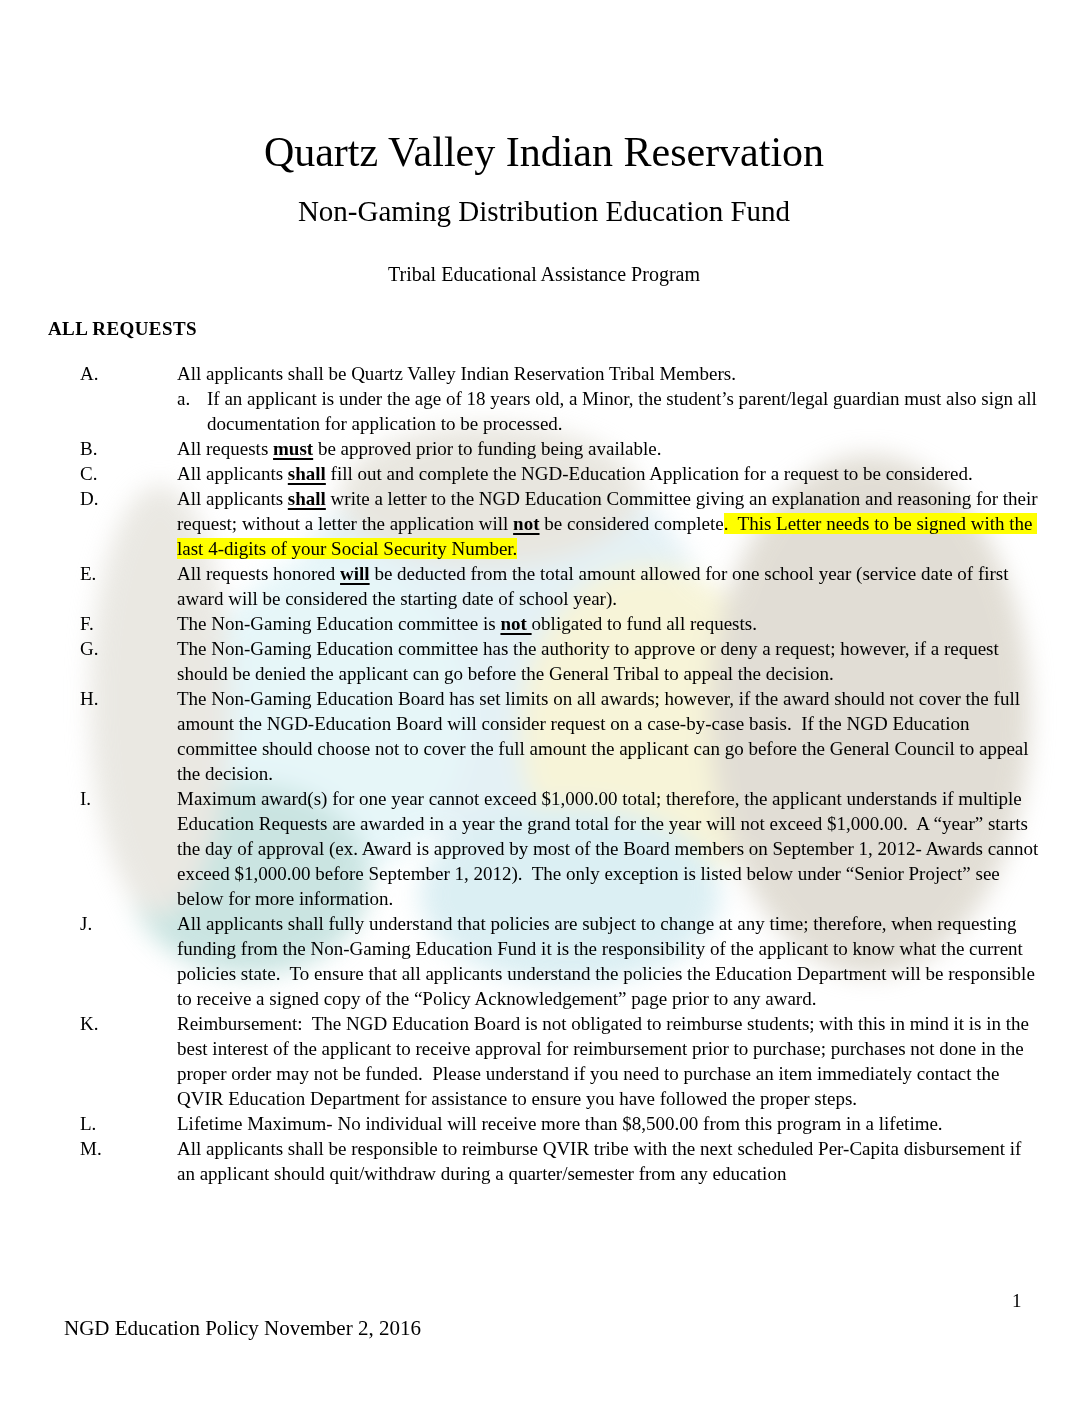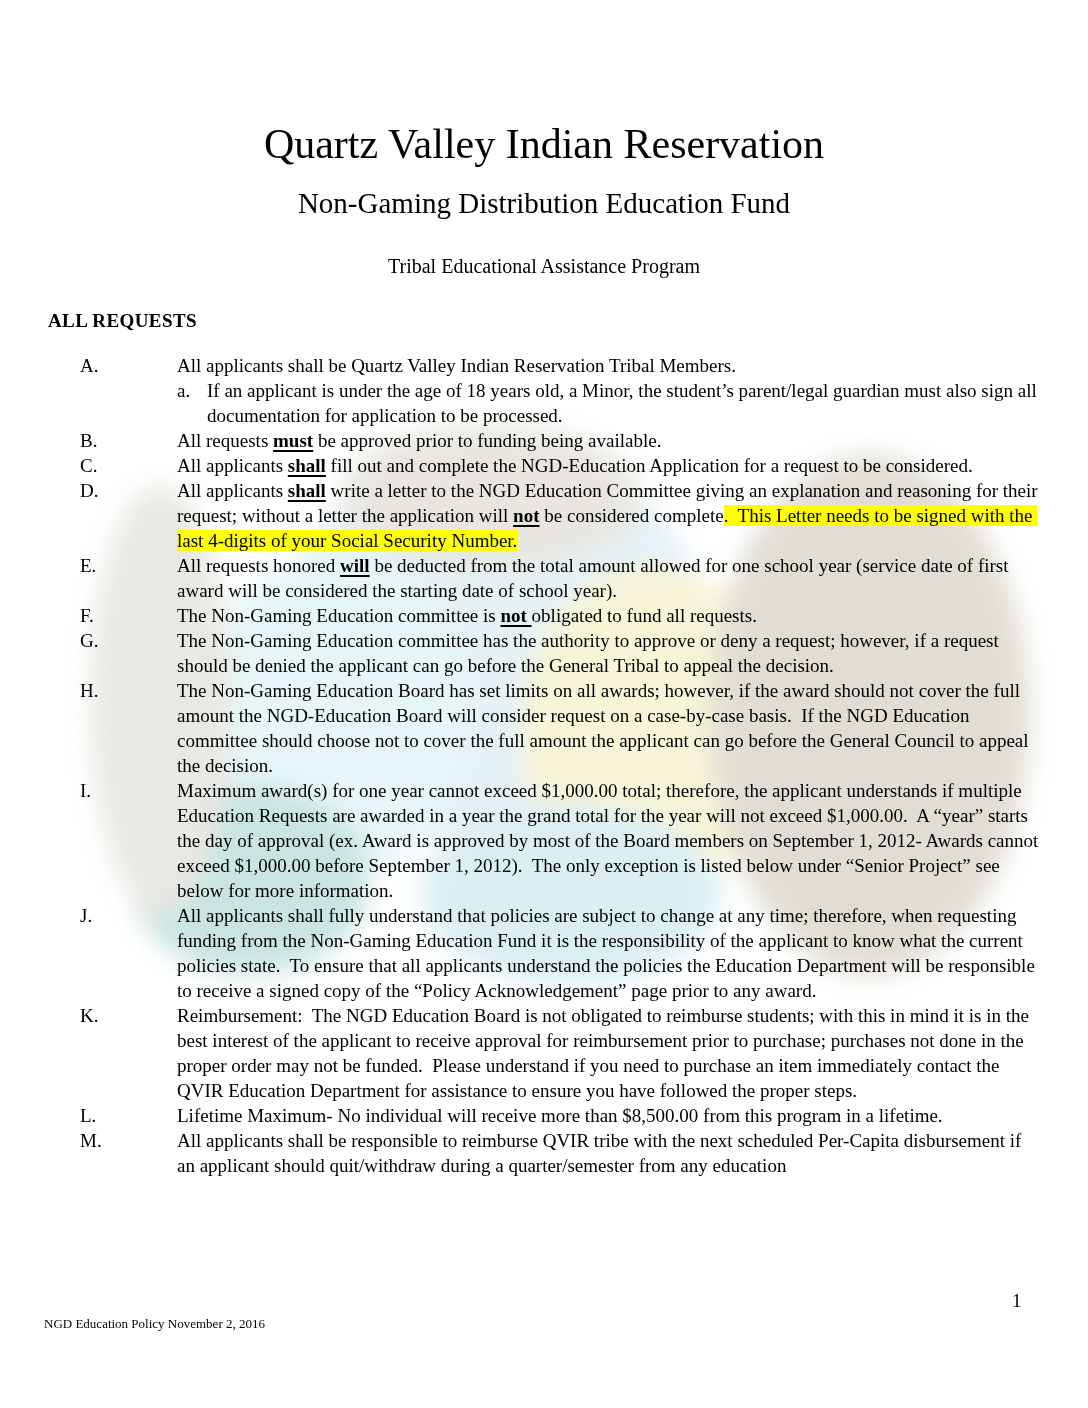--- a/index.html
+++ b/index.html
@@ -24,40 +24,40 @@
   .wm2 { left: 110px; top: 130px; width: 270px; height: 320px; background: #d2eff4; }
   .wm3 { left: 430px; top: 140px; width: 260px; height: 330px; background: #f1ecba; }
   .wm4 { left: 620px; top: 30px;  width: 320px; height: 520px; background: #cac3b3; border-radius: 12%; }
   .wm5 { left: 40px;  top: 360px; width: 240px; height: 190px; background: #9fcfca; }
   .wm6 { left: 0px;   top: 60px;  width: 140px; height: 430px; background: #d9d6cc; border-radius: 18%; }
   .wm7 { left: 330px; top: 380px; width: 300px; height: 180px; background: #bfe2ea; }
   .wm8 { left: 250px; top: 0px;   width: 300px; height: 140px; background: #d7d3c6; border-radius: 20%; }
 
   .content { position: relative; z-index: 1; padding-top: 118px; }
 
-  .title    { font-size: 42px; line-height: 52px; margin: 0; text-align: center; font-weight: 400; }
+  .title    { font-size: 42px; line-height: 52px; margin: 8px; text-align: center; font-weight: 400; }
   .subtitle { font-size: 29px; line-height: 38px; margin: 14px 0 4px; text-align: center; font-weight: 400; }
   .program  { font-size: 20px; line-height: 32px; margin: 28px 0 0; text-align: center; font-weight: 400; }
   .section-heading {
     font-size: 19px; line-height: 25px; margin: 26px 0 0 48px;
     font-weight: 700; letter-spacing: 0.4px;
   }
 
   .items { margin: 20px 0 0 80px; width: 960px; font-size: 19px; line-height: 25px; }
   .item  { display: flex; }
   .item-label { flex: 0 0 65px; }
   .item-body  { flex: 1 1 auto; white-space: pre-wrap; margin-left: 32px; }
   .subitem { display: flex; }
   .subitem-label { flex: 0 0 30px; }
   .subitem-body  { flex: 1 1 auto; white-space: pre-wrap; }
 
   .bu { font-weight: 700; text-decoration: underline; text-decoration-thickness: 2px; text-underline-offset: 3px; }
   .hl { background: #ffff00; }
 
-  .footer-note { position: absolute; left: 44px; top: 1316px; font-size: 13px; z-index: 1; }
+  .footer-note { position: absolute; left: 64px; top: 1316px; font-size: 21px; z-index: 1; }
   .page-number { position: absolute; left: 1012px; top: 1290px; font-size: 19px; z-index: 1; }
 </style>
 </head>
 <body>
 
 <div class="watermark">
   <div class="blob wm1"></div>
   <div class="blob wm2"></div>
   <div class="blob wm3"></div>
   <div class="blob wm4"></div>

